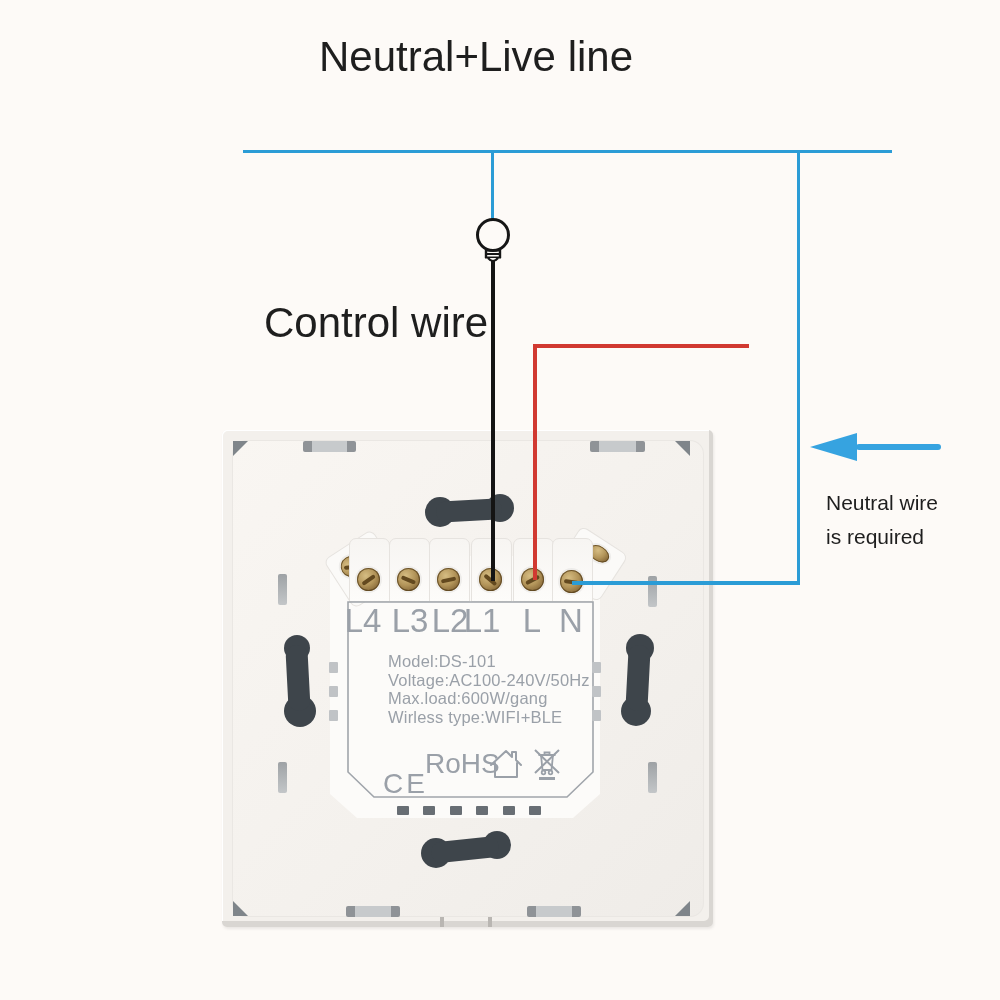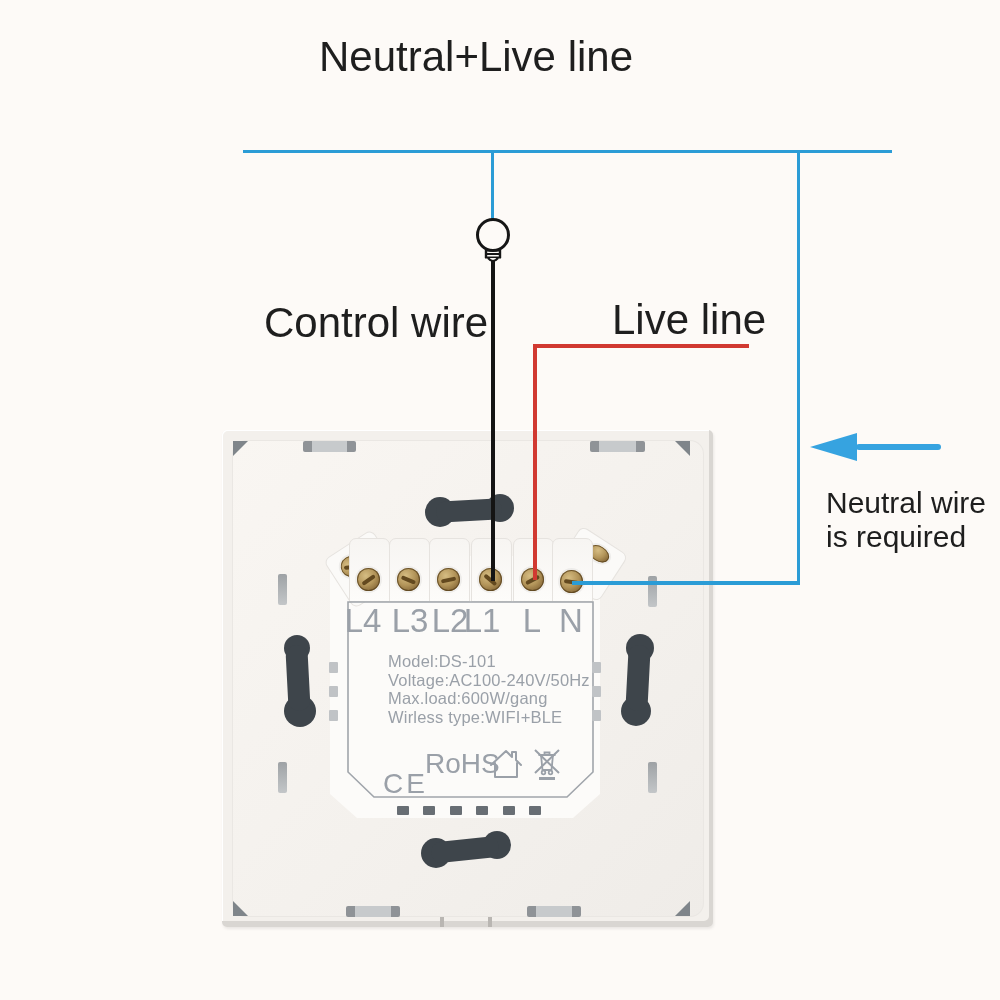--- a/index.html
+++ b/index.html
@@ -1,19 +1,19 @@
 <!DOCTYPE html>
 <html><head>
 <meta charset="utf-8">
 <style>
   html,body{margin:0;padding:0;background:#fdfaf7;}
   #stage{position:relative;width:1000px;height:1000px;background:#fdfaf7;overflow:hidden;
          font-family:"Liberation Sans",sans-serif;}
   .label{position:absolute;color:#1e1e1e;font-size:42px;font-weight:500;white-space:nowrap;line-height:1;}
-  .note{position:absolute;color:#1e1e1e;font-size:30px;font-weight:500;line-height:34px;white-space:nowrap;}
+  .note{position:absolute;color:#1e1e1e;font-size:21px;font-weight:500;line-height:34px;white-space:nowrap;}
   .wire{position:absolute;}
   
   .blue{background:#2b9cd6;}
   .red{background:#d13931;}
   .blk{background:#141414;}
   
   #arrow-shaft{position:absolute;left:856px;top:444px;width:85px;height:6px;background:#36a3e0;border-radius:3px;}
   #arrow-head{position:absolute;left:810px;top:433px;width:0;height:0;
       border-top:14px solid transparent;border-bottom:14px solid transparent;border-right:47px solid #36a3e0;}
   
@@ -47,21 +47,20 @@
   .sidemark{position:absolute;width:9px;height:11px;background:#c0c3c6;border-radius:1px;}
   svg{display:block;}
 </style>
 </head>
 <body>
 
 <div id="stage">
 
   <div class="label" style="left:319px;top:36px;">Neutral+Live line</div>
   <div class="label" style="left:264px;top:302px;">Control wire</div>
-  <div class="label" style="left:612px;top:299px;">Live line</div>
   <div class="note" style="left:826px;top:486px;">
     <div>Neutral wire</div>
     <div>is required</div>
   </div>
 
   <div id="plate"></div>
   <div id="panel"></div>
 
   <div class="corner" style="left:233px;top:441px;border-top:15px solid #7f858a;border-right:15px solid transparent;"></div>
   <div class="corner" style="left:675px;top:441px;border-top:15px solid #7f858a;border-left:15px solid transparent;"></div>

